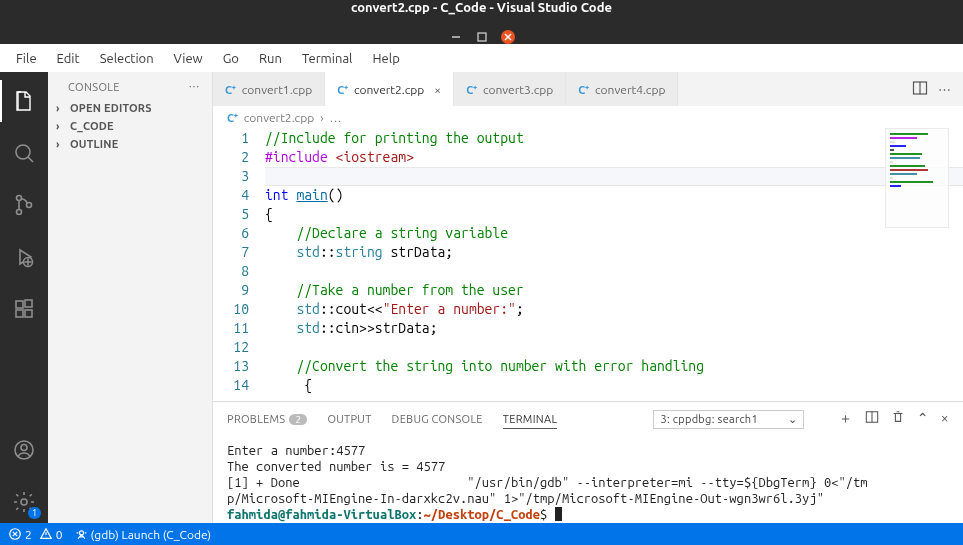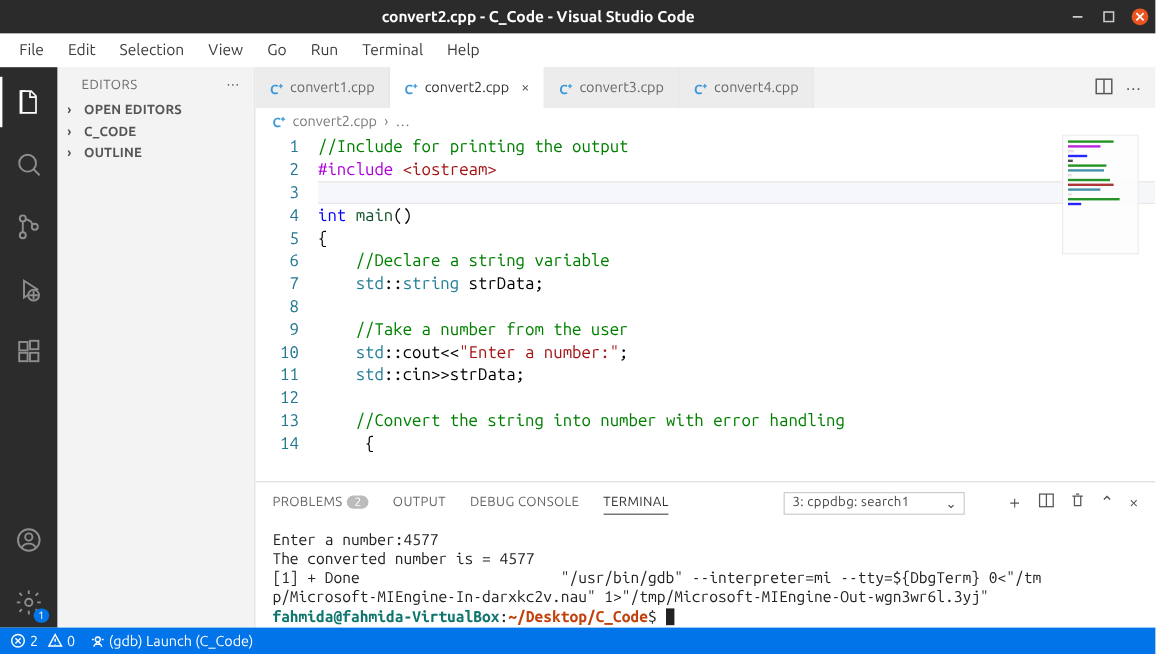--- a/index.html
+++ b/index.html
@@ -1,18 +1,18 @@
 <!DOCTYPE html>
 <html><head>
 <meta charset="utf-8">
 <style>
 * { margin: 0; padding: 0; box-sizing: border-box; }
 body { font-family: "Ubuntu", "Segoe UI", sans-serif; font-size: 13px; background: #fff; width: 963px; height: 545px; overflow: hidden; display: flex; flex-direction: column; }
 
-.titlebar { background: #2b2b2b; height: 28px; display: flex; align-items: center; color: #d4d4d4; padding: 0 6px; }
+.titlebar { background: #2b2b2b; height: 44px; display: flex; align-items: center; color: #d4d4d4; padding: 0 6px; flex-direction: column; }
 .titlebar-title { flex: 1; text-align: center; font-size: 13px; font-weight: 600; color: #fff; }
 .titlebar-buttons { display: flex; gap: 12px; align-items: center; }
 .win-btn { width: 14px; height: 14px; border-radius: 50%; display: inline-flex; align-items: center; justify-content: center; color: #ccc; }
 .win-btn.min svg, .win-btn.max svg { stroke: #ddd; }
 .win-btn.close { background: #e95420; color: #fff; }
 
 .menubar { height: 28px; display: flex; align-items: center; padding: 0 8px; gap: 4px; background: #fff; border-bottom: 0; color: #3a3a3a; }
 .menu-item { padding: 3px 8px; cursor: default; }
 
 .main { flex: 1; display: flex; min-height: 0; }
@@ -48,21 +48,21 @@
 .lines { flex: 1; line-height: 19px; padding-top: 1px; white-space: pre;}
 .lines div { height: 19px; }
 .lines .current { background: #f5f7fa; border: 1px solid #e8e8e8; border-left: none; border-right: none; box-sizing: border-box;}
 .minimap { position: absolute; right: 14px; top: 0; width: 64px; height: 100px; border: 1px solid #e8e8e8; background: #fdfdfd; opacity: 0.85; padding: 4px;}
 .mm-line { height: 2px; margin-bottom: 2px; }
 
 .tk-comment { color: #008000; }
 .tk-macro { color: #af00db; }
 .tk-keyword { color: #0000ff; }
 .tk-type { color: #267f99; }
-.tk-func { color: #14532d; }
+.tk-func { color: #0369a1; text-decoration: underline; }
 .tk-string { color: #a31515; }
 .tk-inc { color: #a31515; }
 
 .panel { border-top: 1px solid #ddd; display: flex; flex-direction: column; height: 122px;}
 .panel-tabs { height: 34px; display: flex; align-items: center; padding: 0 14px; gap: 20px; font-size: 11px; color: #666; letter-spacing: 0.3px; }
 .ptab { padding: 3px 0; }
 .ptab.active { color: #333; border-bottom: 1px solid #555;}
 .count-pill { background: #bbb; color: #fff; border-radius: 8px; padding: 0 6px; font-size: 10px; margin-left: 4px;}
 .panel-spacer { flex:1; }
 .panel-select { border: 1px solid #ccc; padding: 2px 6px; font-size: 11px; display: flex; align-items: center; gap: 30px; color: #444;}
@@ -166,21 +166,21 @@
       <svg width="24" height="24" viewBox="0 0 24 24" fill="none" stroke="currentColor" stroke-width="1.6">
           <circle cx="12" cy="12" r="3"></circle>
           <path d="M12 2v3M12 19v3M4.2 4.2l2.1 2.1M17.7 17.7l2.1 2.1M2 12h3M19 12h3M4.2 19.8l2.1-2.1M17.7 6.3l2.1-2.1"></path>
         </svg>
       <span class="badge-small">1</span>
     </div>
   </div>
 
   <div class="sidebar">
     <div class="sidebar-header">
-      <span>EDITORS</span>
+      <span>CONSOLE</span>
       <span>⋯</span>
     </div>
     <div class="tree-item">
         <span class="chev">›</span>
         <span>OPEN EDITORS</span>
       </div>
     <div class="tree-item">
         <span class="chev">›</span>
         <span>C_CODE</span>
       </div>

